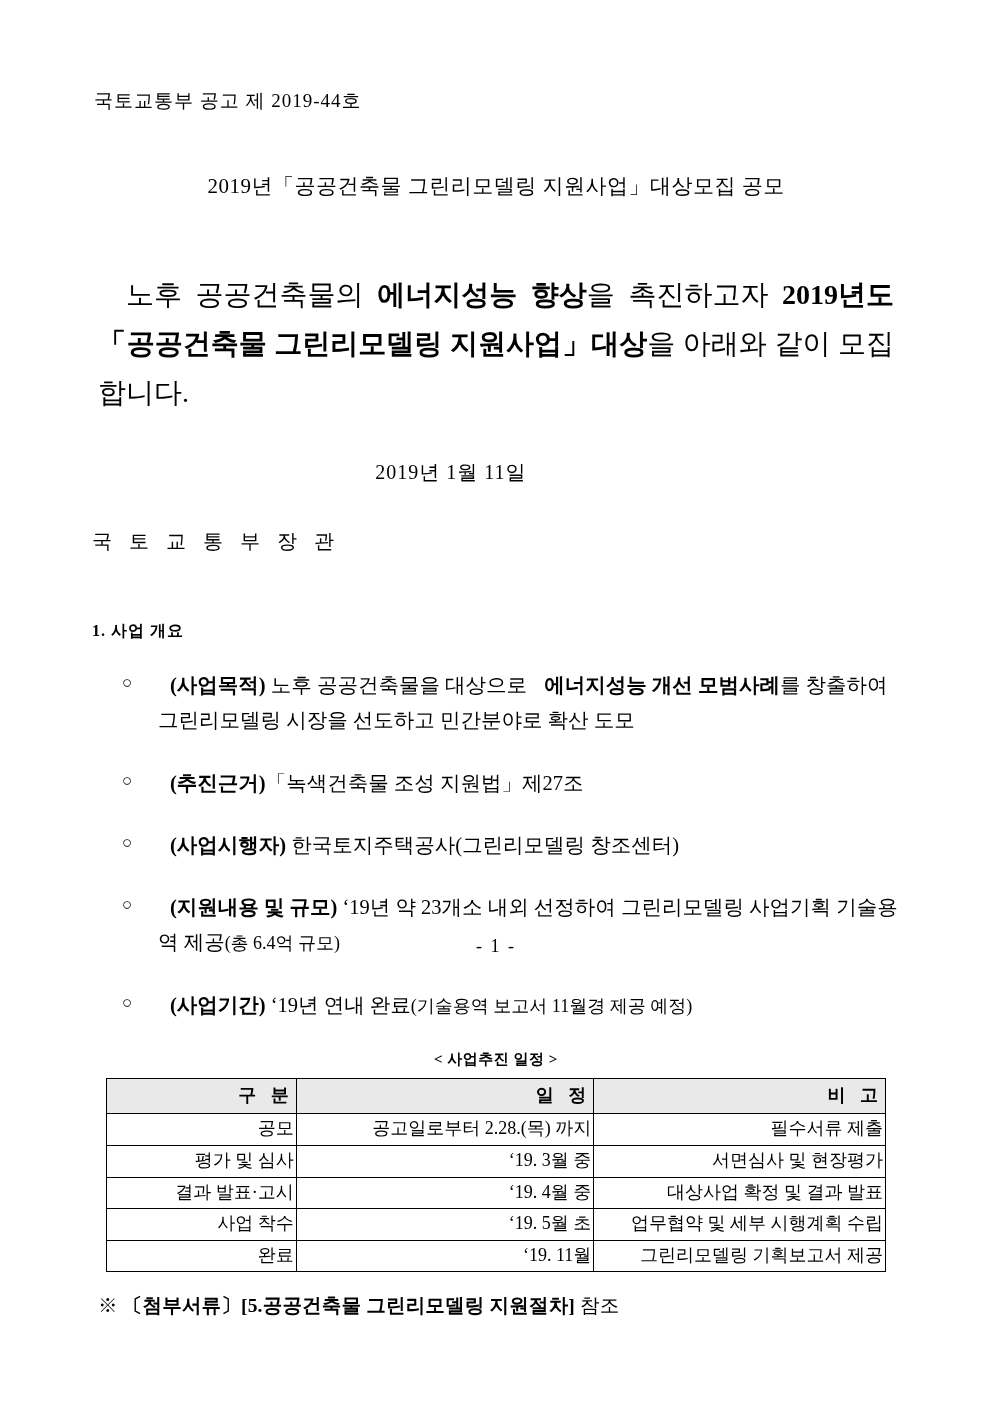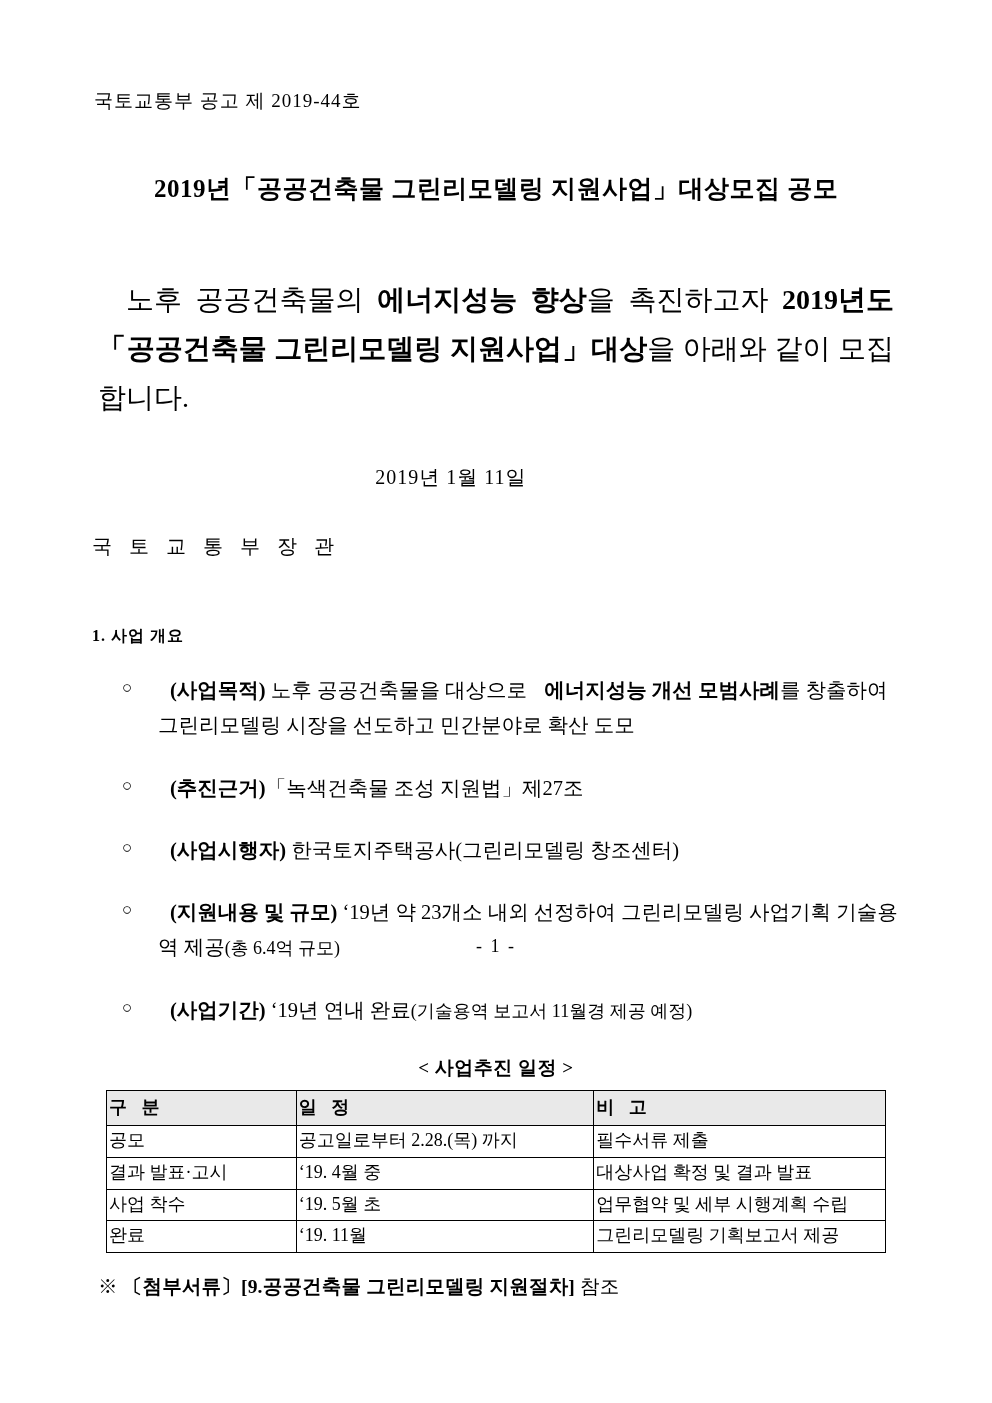--- a/index.html
+++ b/index.html
@@ -22,22 +22,22 @@
     box-sizing: border-box;
     padding: 88px 92px 40px 92px;
   }
   .doc-number {
     font-size: 19px;
     letter-spacing: 1px;
     margin: 0 0 0 2px;
   }
   .doc-title {
     text-align: center;
-    font-size: 25px;
-    font-weight: bold;
+    font-size: 21px;
+    font-weight: normal;
     letter-spacing: 0.5px;
     margin: 58px 0 0 0;
   }
   .intro {
     margin: 70px 6px 0 6px;
     font-size: 28px;
     line-height: 1.75;
     text-align: justify;
     text-indent: 28px;
   }
@@ -82,35 +82,35 @@
   }
   .bullets li .b {
     font-weight: bold;
     margin-left: 12px;
   }
   .small {
     font-size: 18px;
   }
   .table-caption {
     text-align: center;
-    font-size: 19px;
+    font-size: 15px;
     font-weight: bold;
     margin: 2px 0 9px 0;
     letter-spacing: 0.5px;
   }
   table.schedule {
     border-collapse: collapse;
     width: 780px;
     margin: 0 auto;
     font-size: 18px;
   }
   table.schedule th,
   table.schedule td {
     border: 1px solid #000000;
-    text-align: left;
+    text-align: right;
     padding: 4px 2px 5px 2px;
     line-height: 1.2;
     margin-top: 32px;
   }
   table.schedule thead th {
     background: #e9e9e9;
     font-weight: bold;
     letter-spacing: 5px;
     padding: 6px 2px 7px 2px;
   }
@@ -188,34 +188,39 @@
         <th>비  고</th>
       </tr>
     </thead>
     <tbody>
       <tr>
         <td>공모</td>
         <td>공고일로부터 2.28.(목) 까지</td>
         <td>필수서류 제출</td>
       </tr>
       <tr>
+        <td>평가 및 심사</td>
+        <td>‘19. 3월 중</td>
+        <td>서면심사 및 현장평가</td>
+      </tr>
+      <tr>
         <td>결과 발표·고시</td>
         <td>‘19. 4월 중</td>
         <td>대상사업 확정 및 결과 발표</td>
       </tr>
       <tr>
         <td>사업 착수</td>
         <td>‘19. 5월 초</td>
         <td>업무협약 및 세부 시행계획 수립</td>
       </tr>
       <tr>
         <td>완료</td>
         <td>‘19. 11월</td>
         <td>그린리모델링 기획보고서 제공</td>
       </tr>
     </tbody>
   </table>
 
-  <div class="note"><span>※ </span><span class="b">〔첨부서류〕[9.공공건축물 그린리모델링 지원절차]</span><span> 참조</span></div>
+  <div class="note"><span>※ </span><span class="b">〔첨부서류〕[5.공공건축물 그린리모델링 지원절차]</span><span> 참조</span></div>
 
   <div class="page-number">- 1 -</div>
 
 </div>
 
 </body></html>

